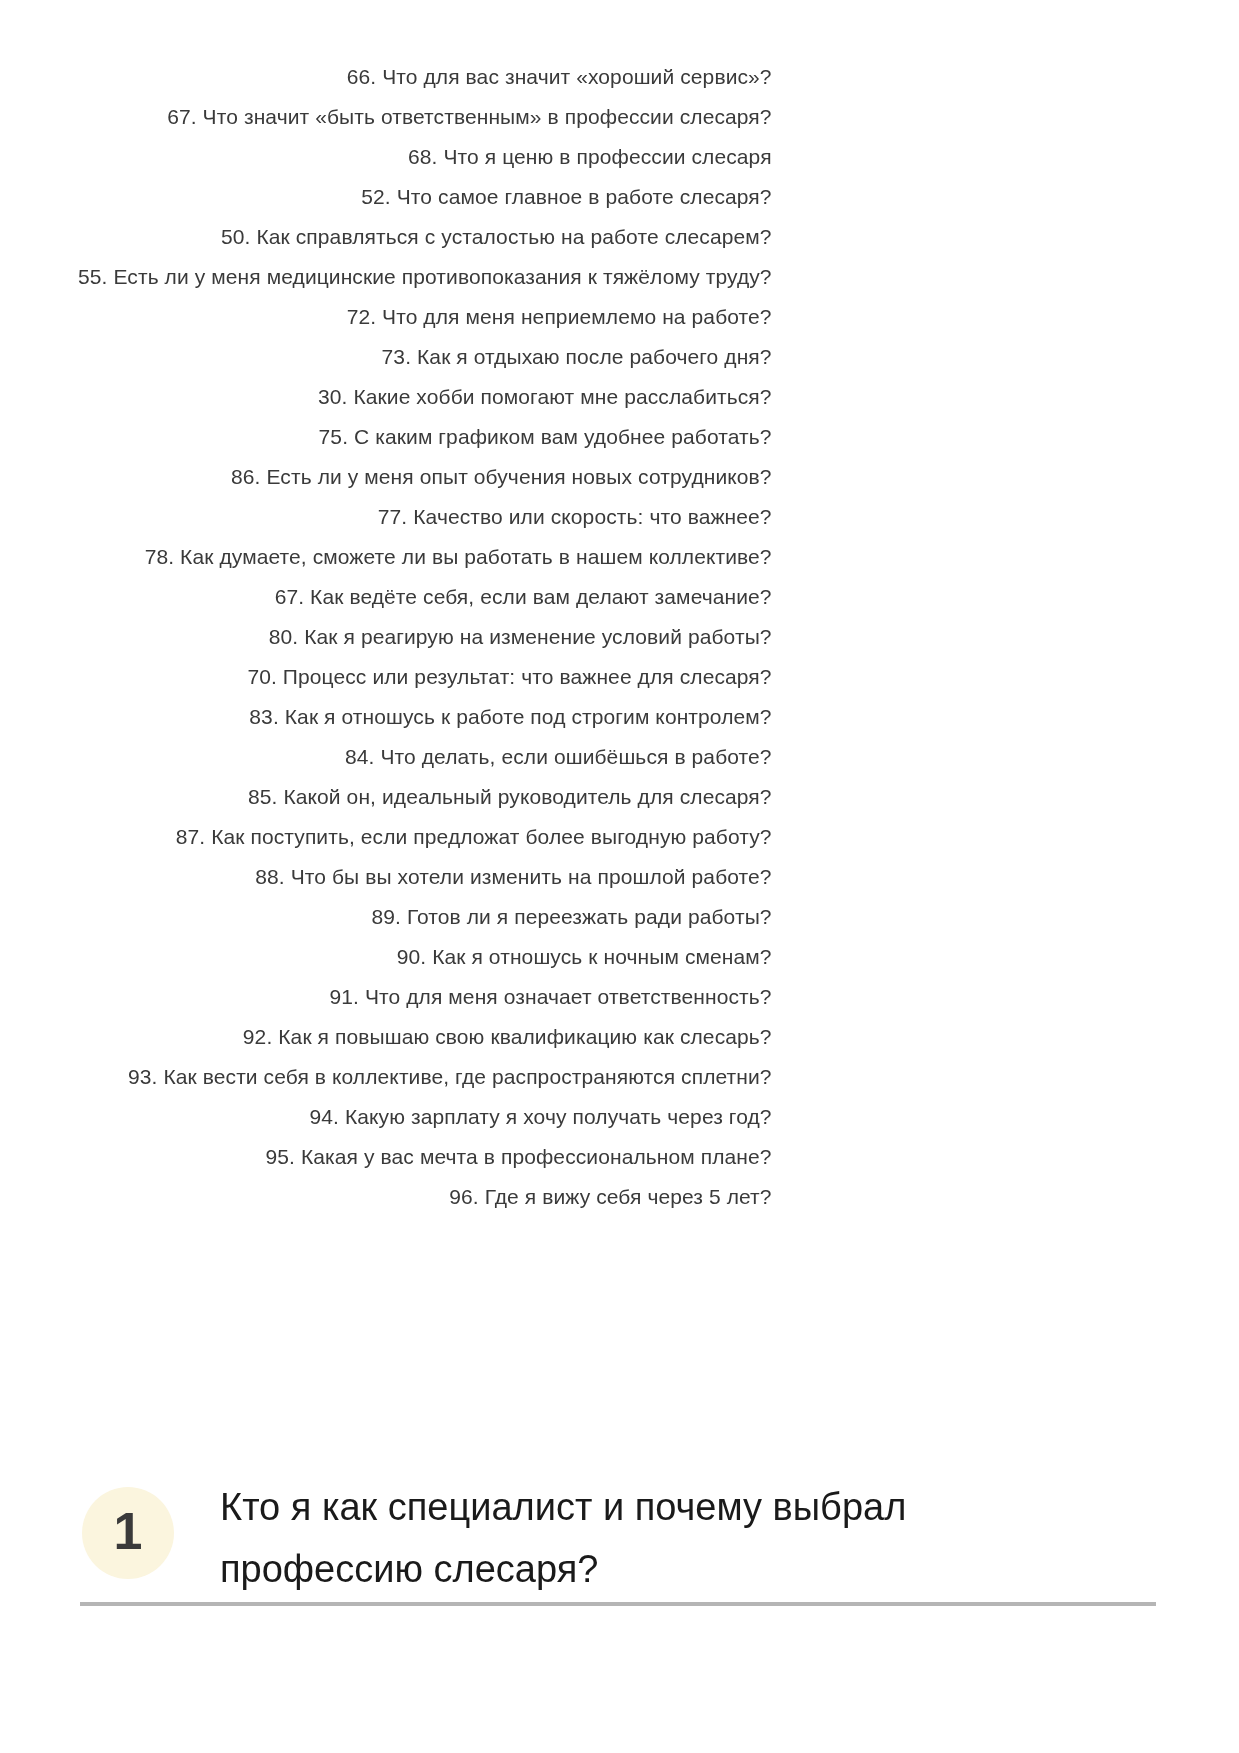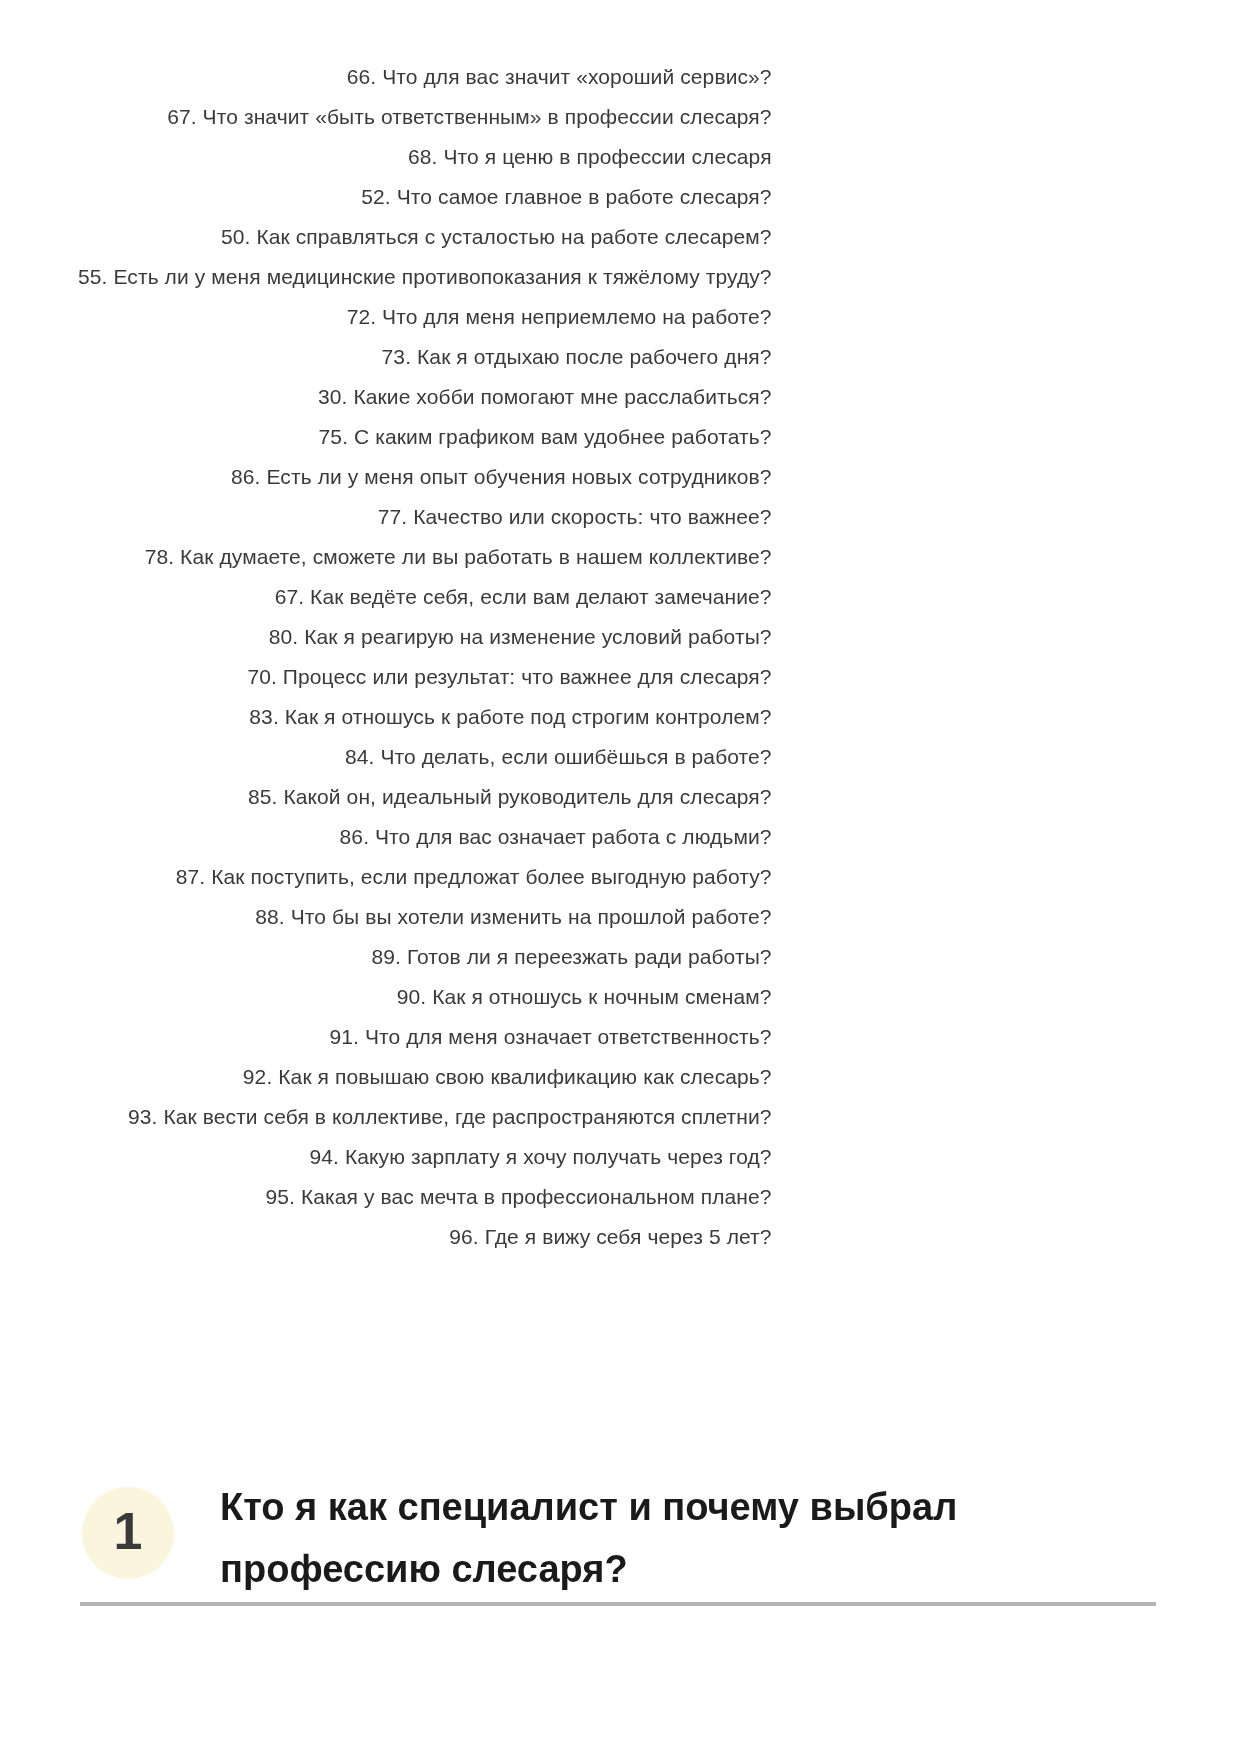--- a/index.html
+++ b/index.html
@@ -60,21 +60,21 @@
     color: #3a3a3a;
     line-height: 1;
     transform: translateY(-2px);
   }
   .section-title {
     position: absolute;
     left: 220px;
     top: 36px;   
     margin: 0;
     font-size: 38px;
-    font-weight: 700;
+    font-weight: 400;
     color: #1a1a1a;
     line-height: 62px;
   }
   .section-title .title-line {
     display: block;
     white-space: nowrap;
   }
   .divider {
     position: absolute;
     left: 80px;
@@ -102,21 +102,20 @@
       <li class="question-item"><span>75.</span> <span>С каким графиком вам удобнее работать?</span></li>
       <li class="question-item"><span>86.</span> <span>Есть ли у меня опыт обучения новых сотрудников?</span></li>
       <li class="question-item"><span>77.</span> <span>Качество или скорость: что важнее?</span></li>
       <li class="question-item"><span>78.</span> <span>Как думаете, сможете ли вы работать в нашем коллективе?</span></li>
       <li class="question-item"><span>67.</span> <span>Как ведёте себя, если вам делают замечание?</span></li>
       <li class="question-item"><span>80.</span> <span>Как я реагирую на изменение условий работы?</span></li>
       <li class="question-item"><span>70.</span> <span>Процесс или результат: что важнее для слесаря?</span></li>
       <li class="question-item"><span>83.</span> <span>Как я отношусь к работе под строгим контролем?</span></li>
       <li class="question-item"><span>84.</span> <span>Что делать, если ошибёшься в работе?</span></li>
       <li class="question-item"><span>85.</span> <span>Какой он, идеальный руководитель для слесаря?</span></li>
-      <li class="question-item"><span>86.</span> <span>Что для вас означает работа с людьми?</span></li>
       <li class="question-item"><span>87.</span> <span>Как поступить, если предложат более выгодную работу?</span></li>
       <li class="question-item"><span>88.</span> <span>Что бы вы хотели изменить на прошлой работе?</span></li>
       <li class="question-item"><span>89.</span> <span>Готов ли я переезжать ради работы?</span></li>
       <li class="question-item"><span>90.</span> <span>Как я отношусь к ночным сменам?</span></li>
       <li class="question-item"><span>91.</span> <span>Что для меня означает ответственность?</span></li>
       <li class="question-item"><span>92.</span> <span>Как я повышаю свою квалификацию как слесарь?</span></li>
       <li class="question-item"><span>93.</span> <span>Как вести себя в коллективе, где распространяются сплетни?</span></li>
       <li class="question-item"><span>94.</span> <span>Какую зарплату я хочу получать через год?</span></li>
       <li class="question-item"><span>95.</span> <span>Какая у вас мечта в профессиональном плане?</span></li>
       <li class="question-item"><span>96.</span> <span>Где я вижу себя через 5 лет?</span></li>

